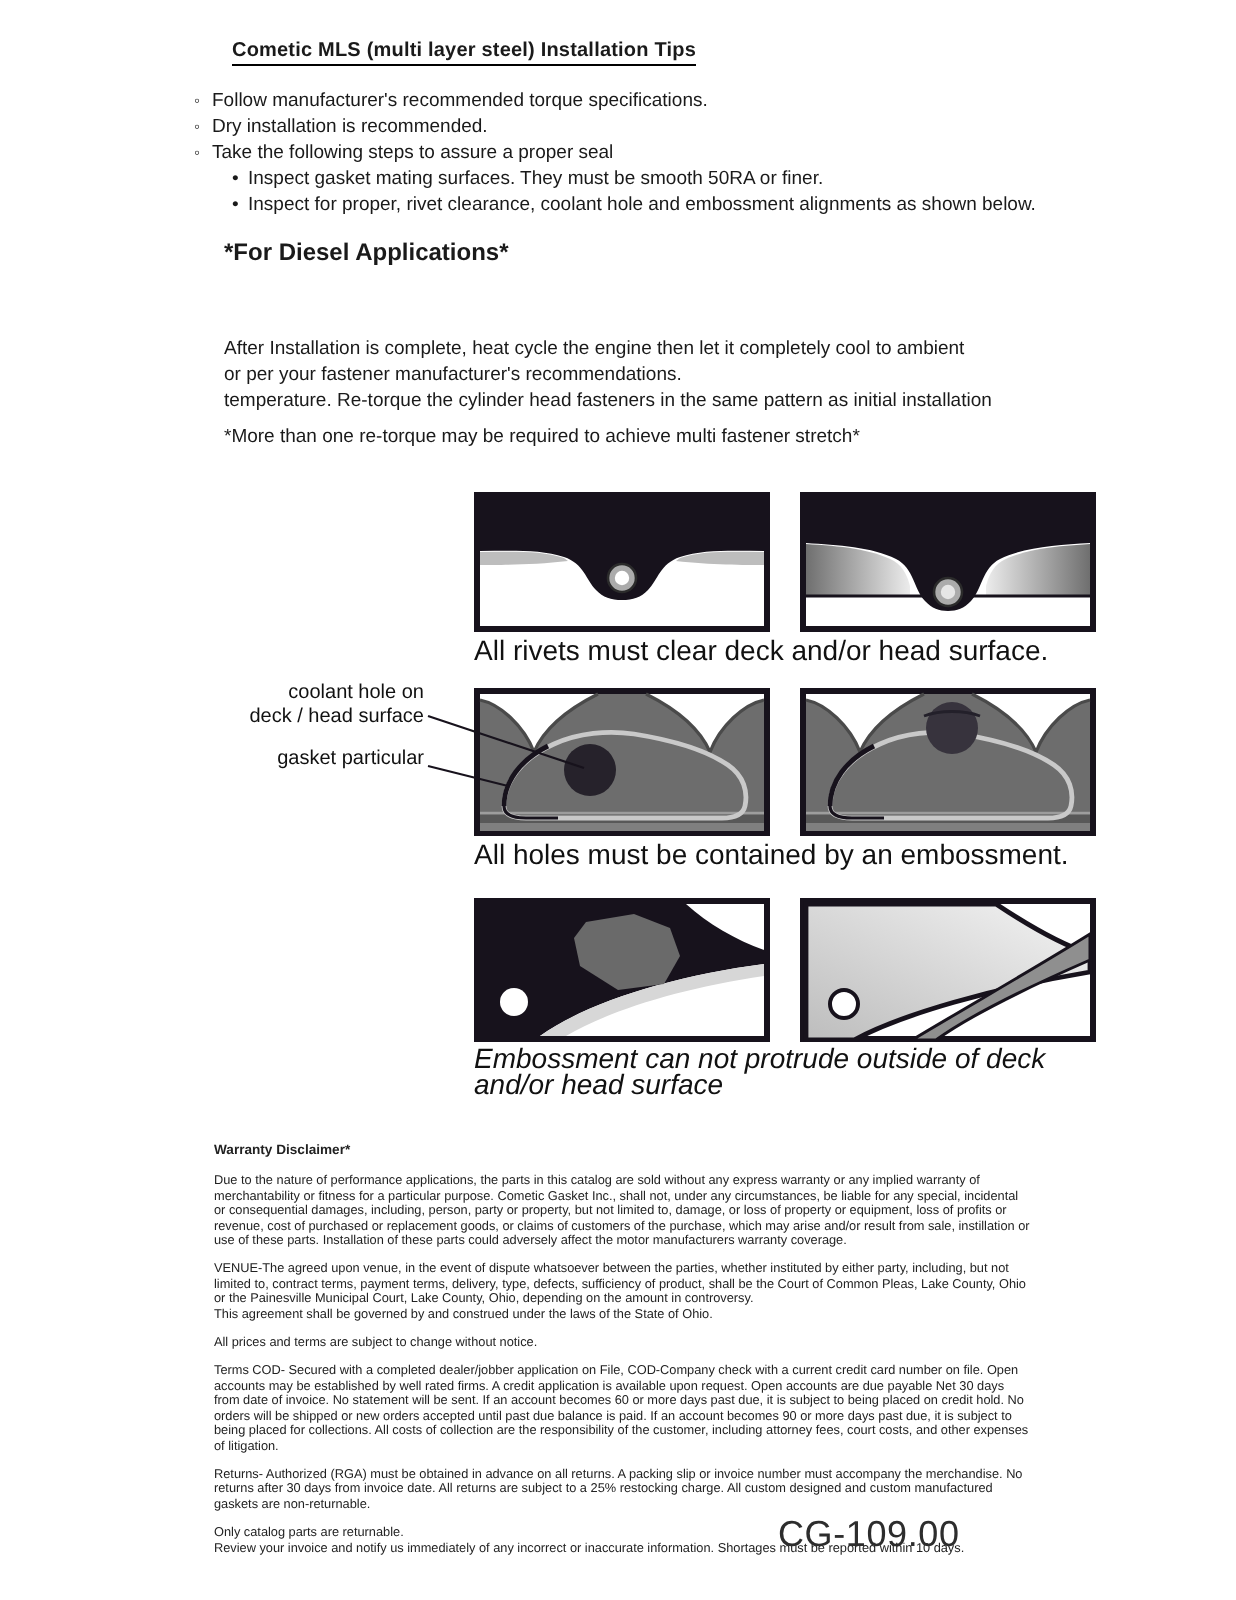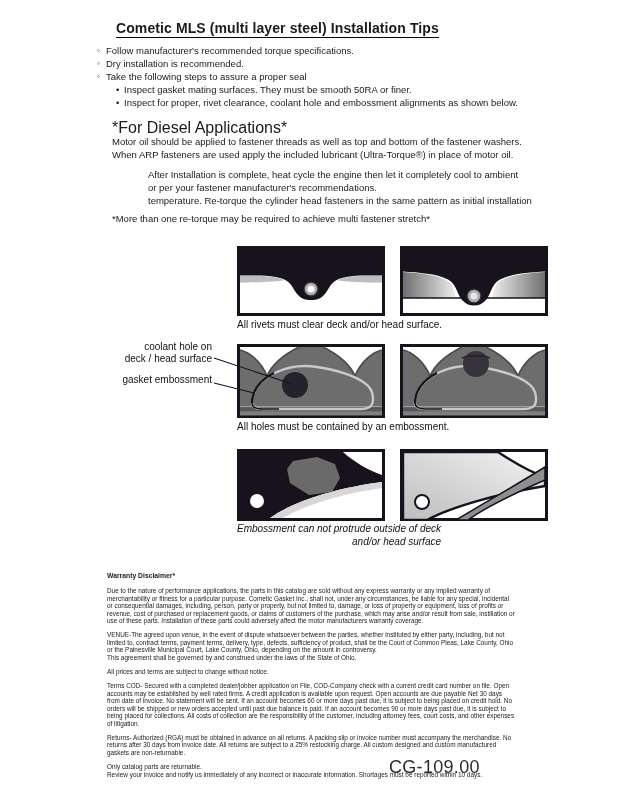--- a/index.html
+++ b/index.html
@@ -3,37 +3,37 @@
 <meta charset="utf-8">
 <style>
   * { margin:0; padding:0; box-sizing:border-box; }
   body { background:#ffffff; font-family:"Liberation Sans", sans-serif; }
   .page {
     position:relative; width:618px; height:800px; background:#ffffff;
     color:#1a1a1a; overflow:hidden;
   }
   .abs { position:absolute; }
   .page-title {
-    left:116px; top:20px; font-size:14px; font-weight:bold;
+    left:116px; top:20px; font-size:10px; font-weight:bold;
     border-bottom:1.6px solid #000; padding-bottom:1px; letter-spacing:0.1px;
   }
   .tips { left:97px; top:44px; font-size:9.5px; line-height:13px; white-space:nowrap; }
   .tips .row { display:flex; }
   .tips .m1 { width:9px; font-size:8.5px; }
   .tips .sub { padding-left:19px; }
   .tips .m2 { width:8px; font-size:9.5px; }
-  .diesel-h { left:112px; top:119px; font-size:16px; font-weight:normal; }
+  .diesel-h { left:112px; top:119px; font-size:12px; font-weight:bold; }
   .body-lines { left:112px; font-size:9.5px; line-height:13px; white-space:nowrap; }
-  .p1 { top:135px; } .p2 { top:168px;margin-left:36px; } .p3 { top:212px; }
+  .p1 { top:135px; } .p2 { top:168px; } .p3 { top:212px; }
   .dlabel { width:148px; text-align:center; font-size:13.5px; letter-spacing:0.4px; color:#17121c;margin-top:28px; }
   .r1 { top:229px; } .r2 { top:330px; } .r3 { top:434px; }
   .colL { left:237px; } .colR { left:400px; }
   .dbox { width:148px; } .b1 { top:246px; height:70px; } .b2 { top:344px; height:74px; } .b3 { top:449px; height:72px; }
   .dbox svg { display:block; width:148px; height:100%; }
-  .cap { left:237px; font-size:10px; line-height:12.5px; color:#111;text-align:right; }
+  .cap { left:237px; font-size:14px; line-height:12.5px; color:#111; }
   .cap1 { top:319px; } .cap2 { top:421px; } .cap3 { top:523px;font-style:italic; }
   .annot { left:40px; width:172px; text-align:right; font-size:10px; line-height:11.5px; color:#111; }
   .an1 { top:341px; } .an2 { top:374px; }
   .leader-overlay { left:0; top:0; width:618px; height:800px; pointer-events:none; }
   .disclaimer { left:107px; top:572px; width:408px; font-size:6.4px; line-height:7.4px; color:#222; }
   .disclaimer .dh { font-weight:bold; font-size:6.8px; margin-bottom:8px; }
   .disclaimer p { margin-bottom:7px; }
   .disclaimer p.tight { margin-bottom:0; }
   .page-num { left:389px; top:757px; font-size:18px; color:#2d2d2d; letter-spacing:0.3px; }
 </style>
@@ -61,24 +61,20 @@
         <span class="m2">•</span>
         <span>Inspect gasket mating surfaces.  They must be smooth 50RA or finer.</span>
       </div>
     <div class="row sub">
         <span class="m2">•</span>
         <span>Inspect for proper, rivet clearance, coolant hole and embossment alignments as shown below.</span>
       </div>
   </div>
 
   <div class="abs diesel-h">*For Diesel Applications*</div>
-  <div class="abs body-lines p1">
-    <div>Motor oil should be applied to fastener threads as well as top and bottom of the fastener washers.</div>
-    <div>When ARP fasteners are used apply the included lubricant (Ultra-Torque®) in place of motor oil.</div>
-  </div>
   <div class="abs body-lines p2">
     <div>After Installation is complete, heat cycle the engine then let it completely cool to ambient</div>
     <div>or per your fastener manufacturer's recommendations.</div>
     <div>temperature. Re-torque the cylinder head fasteners in the same pattern as initial installation</div>
   </div>
   <div class="abs body-lines p3">*More than one re-torque may be required to achieve multi fastener stretch*</div>
 
   <div class="abs dlabel r1 colL">RIGHT</div>
   <div class="abs dlabel r1 colR">WRONG</div>
 
@@ -116,21 +112,21 @@
   </div>
   <div class="abs cap cap1">All rivets must clear deck and/or head surface.</div>
 
   <div class="abs dlabel r2 colL">RIGHT</div>
   <div class="abs dlabel r2 colR">WRONG</div>
 
   <div class="abs annot an1">
     <div>coolant hole on</div>
     <div>deck / head surface</div>
   </div>
-  <div class="abs annot an2">gasket embossment</div>
+  <div class="abs annot an2">gasket particular</div>
 
   <div class="abs dbox b2 colL">
     <svg viewBox="0 0 148 74">
       <rect x="1.5" y="1.5" width="145" height="71" fill="#6d6d6d" stroke="#17121c" stroke-width="3"></rect>
       <path d="M3,3 L62,3 C50,9 36,18 30,32 C25,19 13,8 3,6 Z" fill="#ffffff"></path>
       <path d="M145,3 L86,3 C98,9 112,18 118,32 C123,19 135,8 145,6 Z" fill="#ffffff"></path>
       <path d="M62,3 C50,9 36,18 30,32 C25,19 13,8 3,6" fill="none" stroke="#4a4a4a" stroke-width="1.6"></path>
       <path d="M86,3 C98,9 112,18 118,32 C123,19 135,8 145,6" fill="none" stroke="#4a4a4a" stroke-width="1.6"></path>
       <line x1="3" y1="62.5" x2="145" y2="62.5" stroke="#9d9d9d" stroke-width="1.2"></line>
       <rect x="3" y="63.5" width="142" height="4" fill="#585858"></rect>

